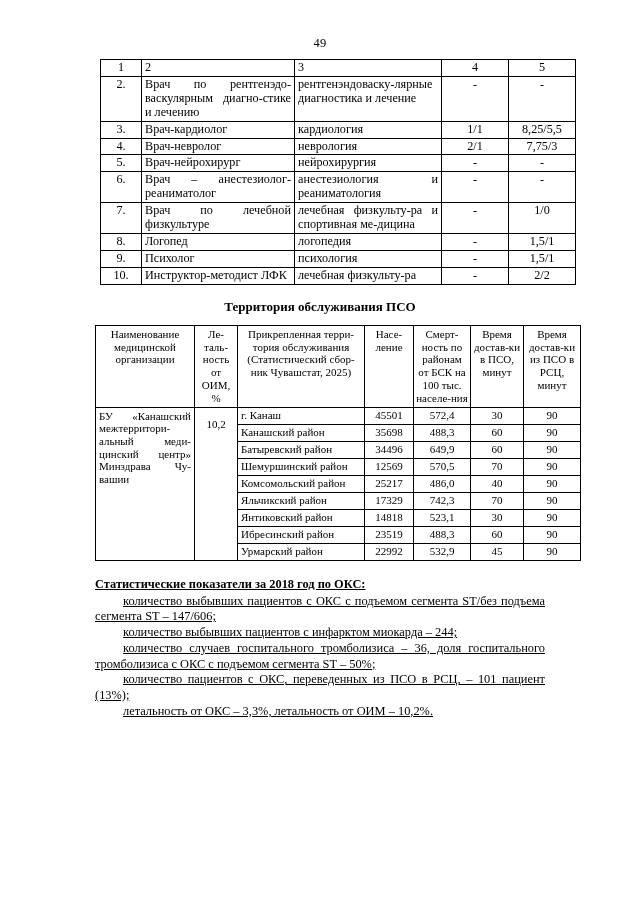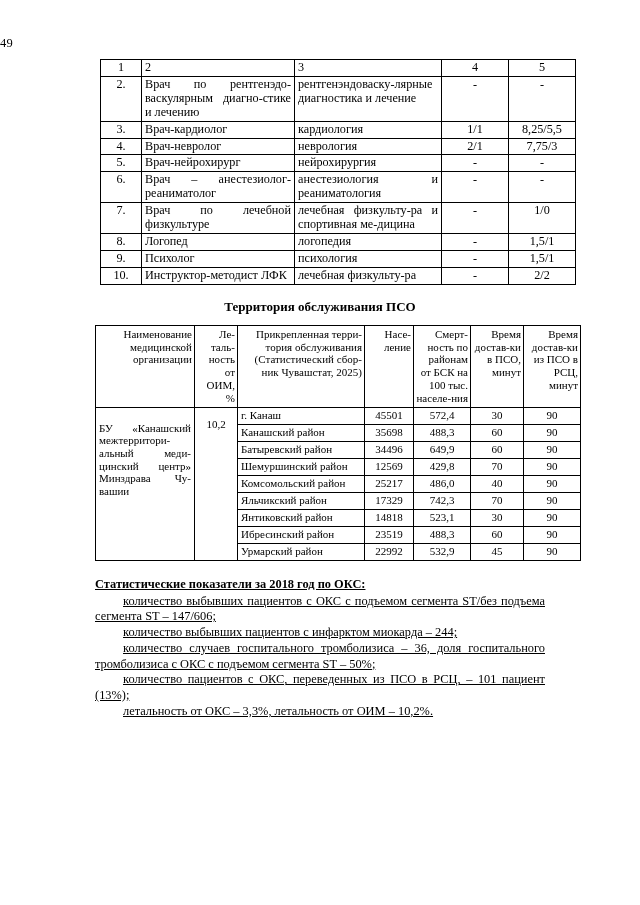--- a/index.html
+++ b/index.html
@@ -16,20 +16,21 @@
     overflow: hidden;
   }
   .page {
     position: relative;
     width: 640px;
     height: 905px;
     box-sizing: border-box;
     padding: 0;
   }
   .page-number {
+    text-align: center;
     font-size: 12.5px;
     margin-top: 36px;
     margin-bottom: 8px;
     letter-spacing: 0.2px;
   }
 
   
   table.doc-table {
     border-collapse: collapse;
     table-layout: fixed;
@@ -70,38 +71,38 @@
     margin: 14px 0 10px 0;
   }
 
   
   .t2-wrap {
     width: 450px;
     margin: 0 auto;
   }
   table.t2 { width: 450px; font-size: 11px; }
   table.t2 th {
-    text-align: right;
+    text-align: center;
     vertical-align: top;
     padding: 2px 2px;
     line-height: 1.17;
   }
   table.t2 td { padding: 1px 3px; line-height: 1.15; }
   table.t2 .col-org    { width: 94px; }
   table.t2 .col-let    { width: 38px; }
   table.t2 .col-terr   { width: 122px; }
   table.t2 .col-pop    { width: 44px; }
   table.t2 .col-death  { width: 52px; }
   table.t2 .col-tpso   { width: 48px; }
   table.t2 .col-trsc   { width: 52px; }
   table.t2 td.org-cell {
     vertical-align: top;
     text-align: justify;
     text-align-last: left;
-    padding-top: 14px;
+    padding-top: 2px;
   }
   table.t2 td.let-cell  { text-align: center; vertical-align: top; padding-top: 10px; }
   table.t2 td.num-cell  { text-align: center; }
   table.t2 .inner {
     border-collapse: collapse;
     width: 100%;
     table-layout: fixed;
     font-size: 11px;
   }
   table.t2 .inner td {
@@ -326,21 +327,21 @@
               <tr>
                     <td class="num-cell">572,4</td>
                   </tr>
               <tr>
                     <td class="num-cell">488,3</td>
                   </tr>
               <tr>
                     <td class="num-cell">649,9</td>
                   </tr>
               <tr>
-                    <td class="num-cell">429,8</td>
+                    <td class="num-cell">570,5</td>
                   </tr>
               <tr>
                     <td class="num-cell">486,0</td>
                   </tr>
               <tr>
                     <td class="num-cell">742,3</td>
                   </tr>
               <tr>
                     <td class="num-cell">523,1</td>
                   </tr>

